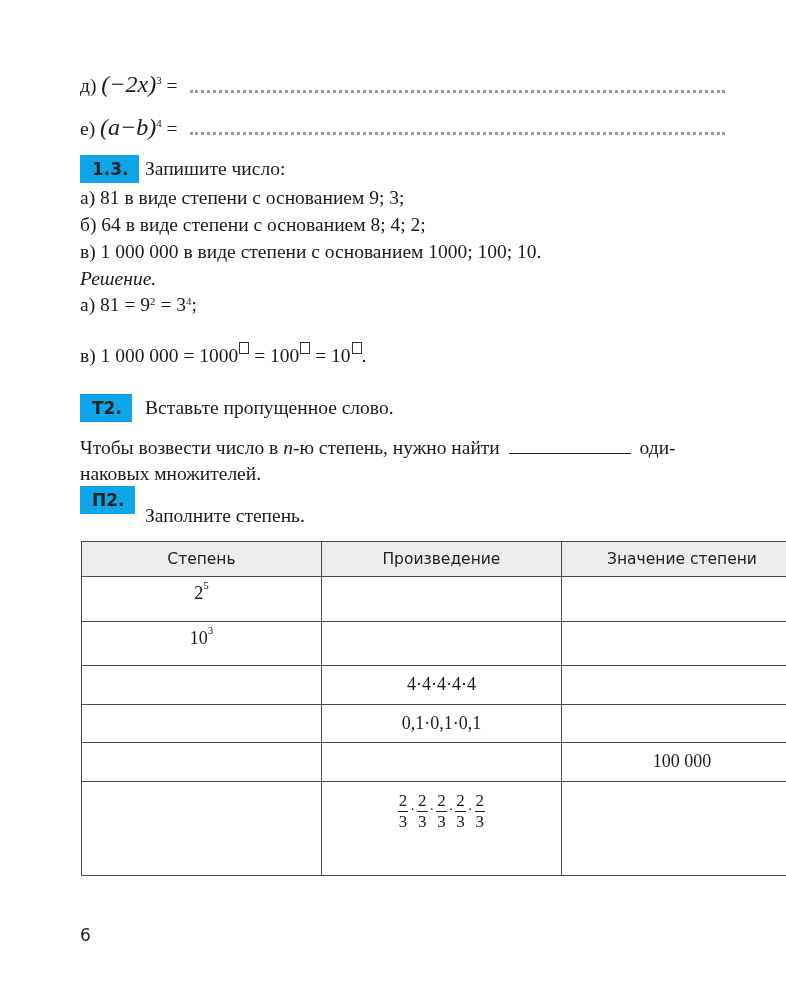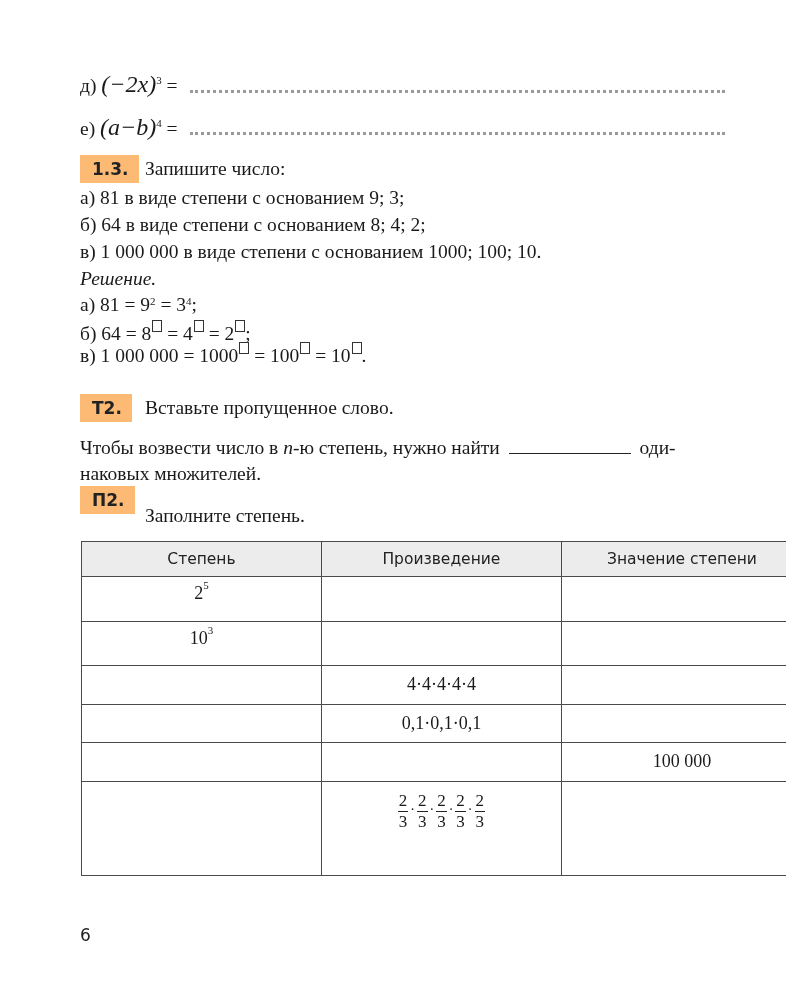--- a/index.html
+++ b/index.html
@@ -5,21 +5,21 @@
   html, body { margin:0; padding:0; background:#ffffff; }
   body { width:786px; height:1000px; position:relative; overflow:hidden;
          font-family:"Liberation Serif", "DejaVu Serif", serif; color:#1a1a1a; }
   .page { position:absolute; left:0; top:0; width:786px; height:1000px; }
   .line { position:absolute; left:80px; font-size:19.5px; white-space:nowrap; line-height:24px; }
   .math { font-family:"Liberation Serif", "DejaVu Serif", serif; }
   .it { font-style:italic; }
   sup { font-size:11px; vertical-align:top; position:relative; top:-4px; }
   .paren { font-size:24px; }
   .dots { position:absolute; border-bottom:3px dotted #9a9a9a; height:0; }
-  .badge { position:absolute; left:80px; height:28px; background:#fdba74;
+  .badge { position:absolute; left:80px; height:28px; background:#0ea5e9;
            font-family:"DejaVu Sans", "Liberation Sans", sans-serif; font-weight:bold;
            font-size:17px; line-height:28px; padding:0 10px 0 12px; color:#222;text-align:right; }
   .task-title { position:absolute; font-size:19.5px; line-height:28px; }
   .box { display:inline-block; width:10px; height:12px; border:1px solid #333; vertical-align:top;
          position:relative; top:-2px; margin-left:1px; box-sizing:border-box; background:#fff; }
   .blank { display:inline-block; width:122px; border-bottom:1.5px solid #222; height:0; vertical-align:baseline; margin:0 4px; }
   table.grid { position:absolute; left:81px; top:541px; width:722px; border-collapse:collapse;padding-left:32px; }
   table.grid th, table.grid td { border:1.6px solid #4a4a4a; text-align:center; padding:0; }
   table.grid th { background:#ececec; height:34px; font-family:"DejaVu Sans", "Liberation Sans", sans-serif;
                   font-weight:normal; font-size:15.5px; color:#222; }
@@ -62,27 +62,20 @@
   <div class="line" style="top:240px;">в) 1 000 000 в виде степени с основанием 1000; 100; 10.</div>
   <div class="line it" style="top:267px;">Решение.</div>
 
   <div class="line math" style="top:293px;">
     <span>а)</span>
     <span>81</span> =
     <span>9</span><sup>2</sup> =
     <span>3</span><sup>4</sup><span>;</span>
   </div>
 
-  <div class="line math" style="top:322px;">
-    <span>б)</span>
-    <span>64</span> =
-    <span>8</span><span class="box"></span> =
-    <span>4</span><span class="box"></span> =
-    <span>2</span><span class="box"></span><span>;</span>
-  </div>
 
   <div class="line math" style="top:344px;">
     <span>в)</span>
     <span>1 000 000</span> =
     <span>1000</span><span class="box"></span> =
     <span>100</span><span class="box"></span> =
     <span>10</span><span class="box"></span><span>.</span>
   </div>
 
   <div class="badge" style="top:394px;">Т2.</div>

